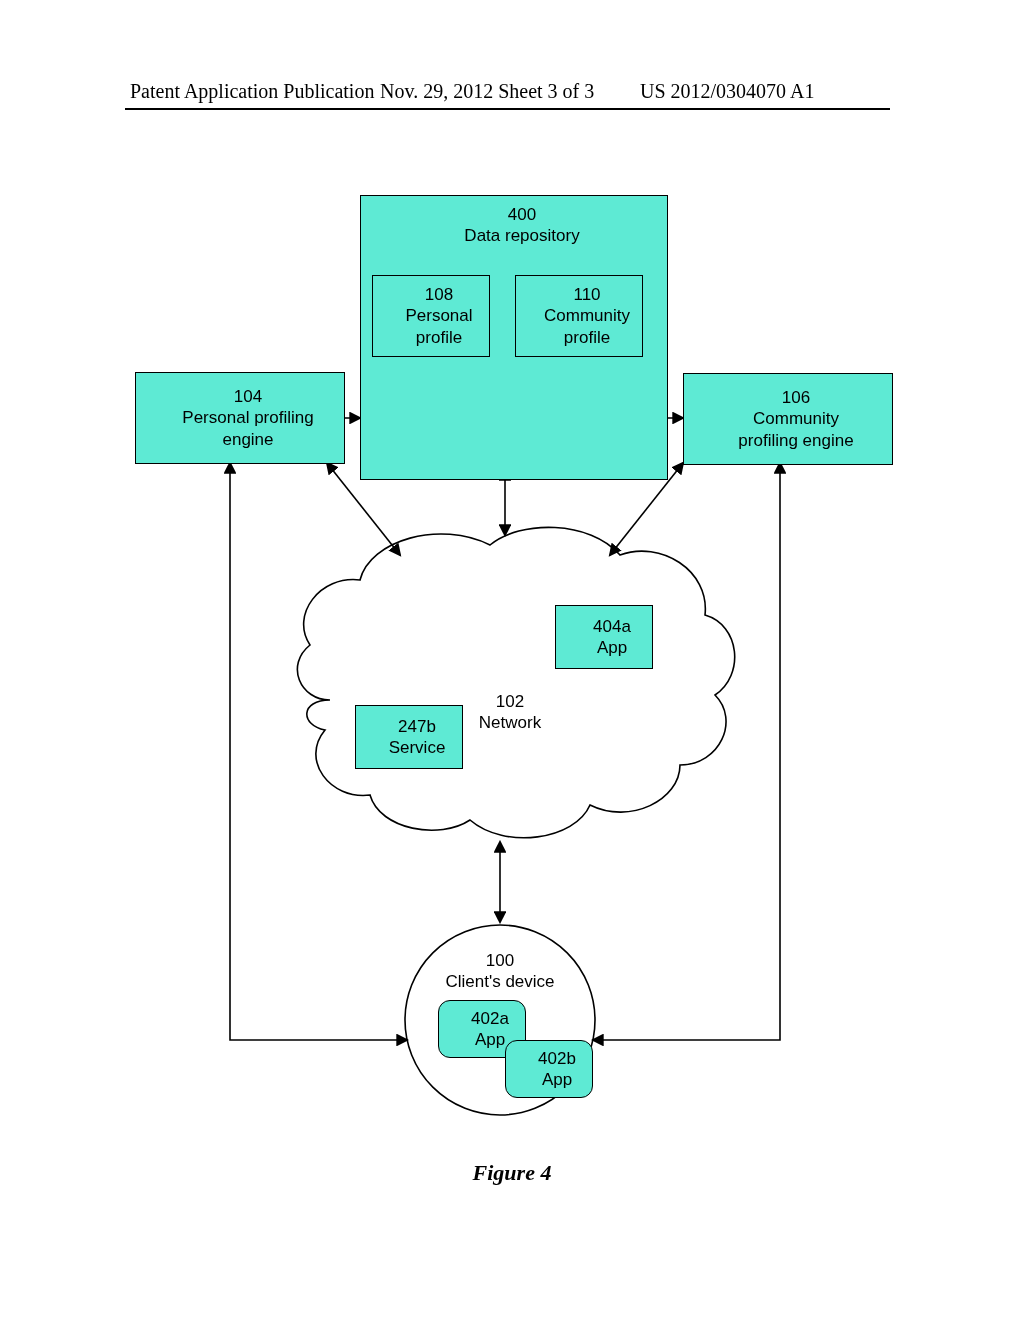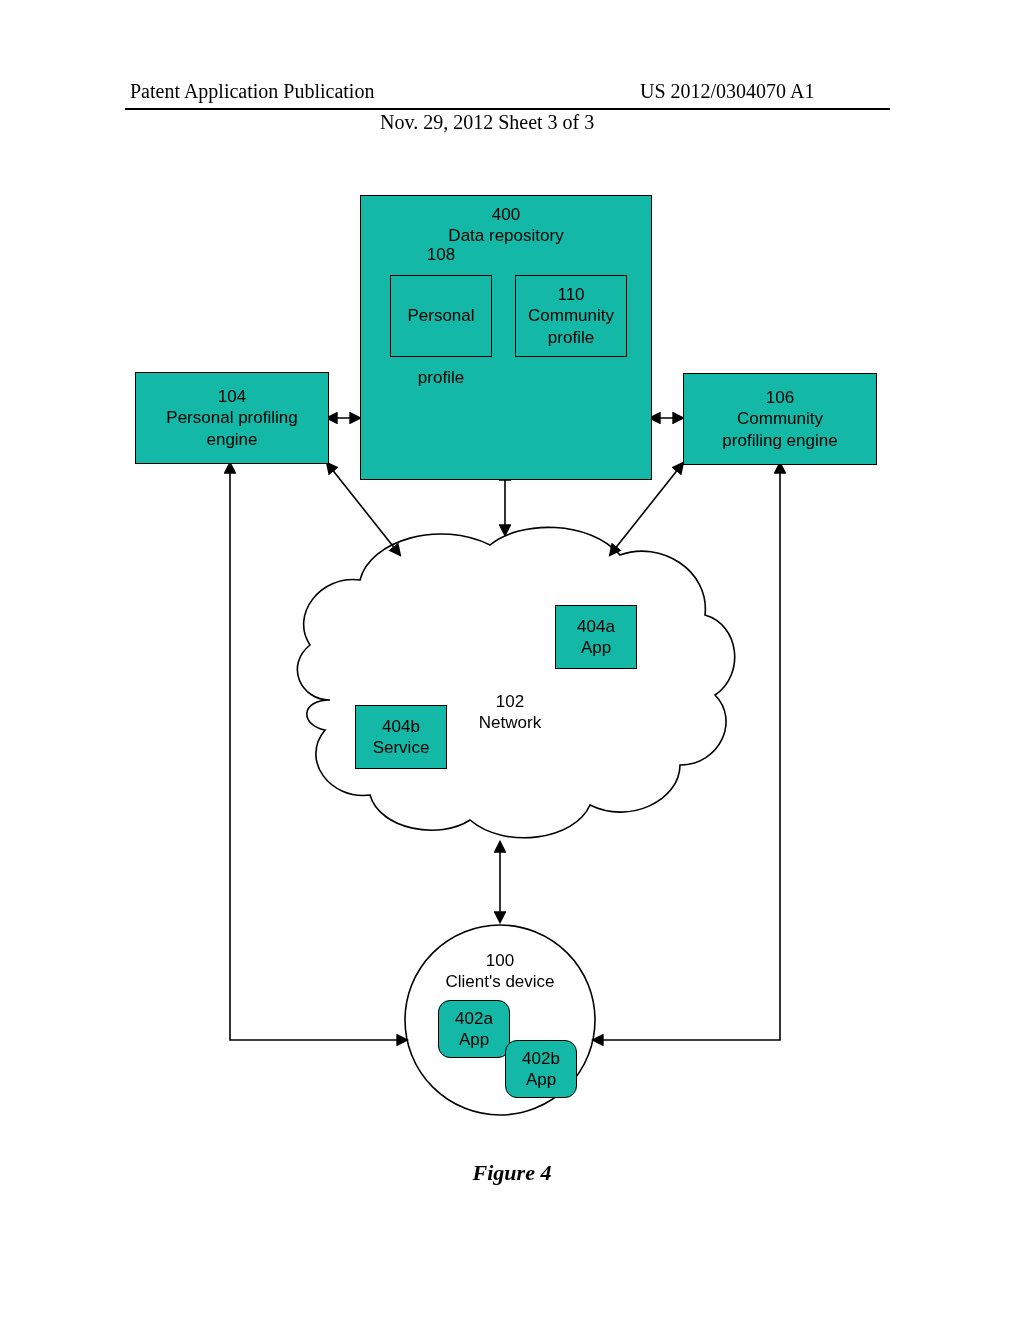--- a/index.html
+++ b/index.html
@@ -26,21 +26,20 @@
   .header-left {
     position: absolute;
     left: 130px;
     font-weight: normal;
     font-size: 20px;
   }
   .header-center {
     position: absolute;
     left: 380px;
     font-size: 20px;
-    margin-top: 31px;
   }
   .header-right {
     position: absolute;
     left: 640px;
     font-size: 20px;
   }
   .header-rule {
     position: absolute;
     top: 108px;
     left: 125px;
@@ -51,29 +50,30 @@
 
   .svg-layer {
     position: absolute;
     top: 0;
     left: 0;
   }
 
   .box {
     position: absolute;
     border: 1.5px solid #000;
-    background: #14b8a6;
+    background: #5eead4;
     text-align: center;
     font-family: Arial, Helvetica, sans-serif;
     font-size: 17px;
     line-height: 1.25;
     display: flex;
     flex-direction: column;
     justify-content: center;
     align-items: center;
+    padding-left: 16px;
   }
   .box .num {
     display: block;
   }
   .box .lbl {
     display: block;
     text-align: center;
   }
 
   .plain-label {
@@ -149,21 +149,21 @@
     <polyline points="230,463 230,1040 407,1040" fill="none" stroke="#000" stroke-width="1.6" marker-start="url(#ah)" marker-end="url(#ah)"></polyline>
 
     <polyline points="780,463 780,1040 593,1040" fill="none" stroke="#000" stroke-width="1.6" marker-start="url(#ah)" marker-end="url(#ah)"></polyline>
   </svg>
 
   <div class="box" style="left:360px; top:195px; width:290px; height:275px; justify-content:flex-start; padding-top:8px;">
     <span class="num">400</span>
     <span class="lbl">Data repository</span>
   </div>
 
-  <div class="box" style="left:390px; top:275px; width:100px; height:80px;gap:40px;">
+  <div class="box" style="left:372px; top:275px; width:100px; height:80px;">
     <span class="num">108</span>
     <span class="lbl">Personal</span>
     <span class="lbl">profile</span>
   </div>
 
   <div class="box" style="left:515px; top:275px; width:110px; height:80px;">
     <span class="num">110</span>
     <span class="lbl">Community</span>
     <span class="lbl">profile</span>
   </div>
@@ -184,21 +184,21 @@
     <span>102</span><br>
     <span>Network</span>
   </div>
 
   <div class="box" style="left:555px; top:605px; width:80px; height:62px;">
     <span class="num">404a</span>
     <span class="lbl">App</span>
   </div>
 
   <div class="box" style="left:355px; top:705px; width:90px; height:62px;">
-    <span class="num">404b</span>
+    <span class="num">247b</span>
     <span class="lbl">Service</span>
   </div>
 
   <div class="plain-label" style="left:440px; top:950px; width:120px;">
     <span>100</span><br>
     <span>Client's device</span>
   </div>
 
   <div class="box rounded" style="left:438px; top:1000px; width:70px; height:56px;">
     <span class="num">402a</span>

